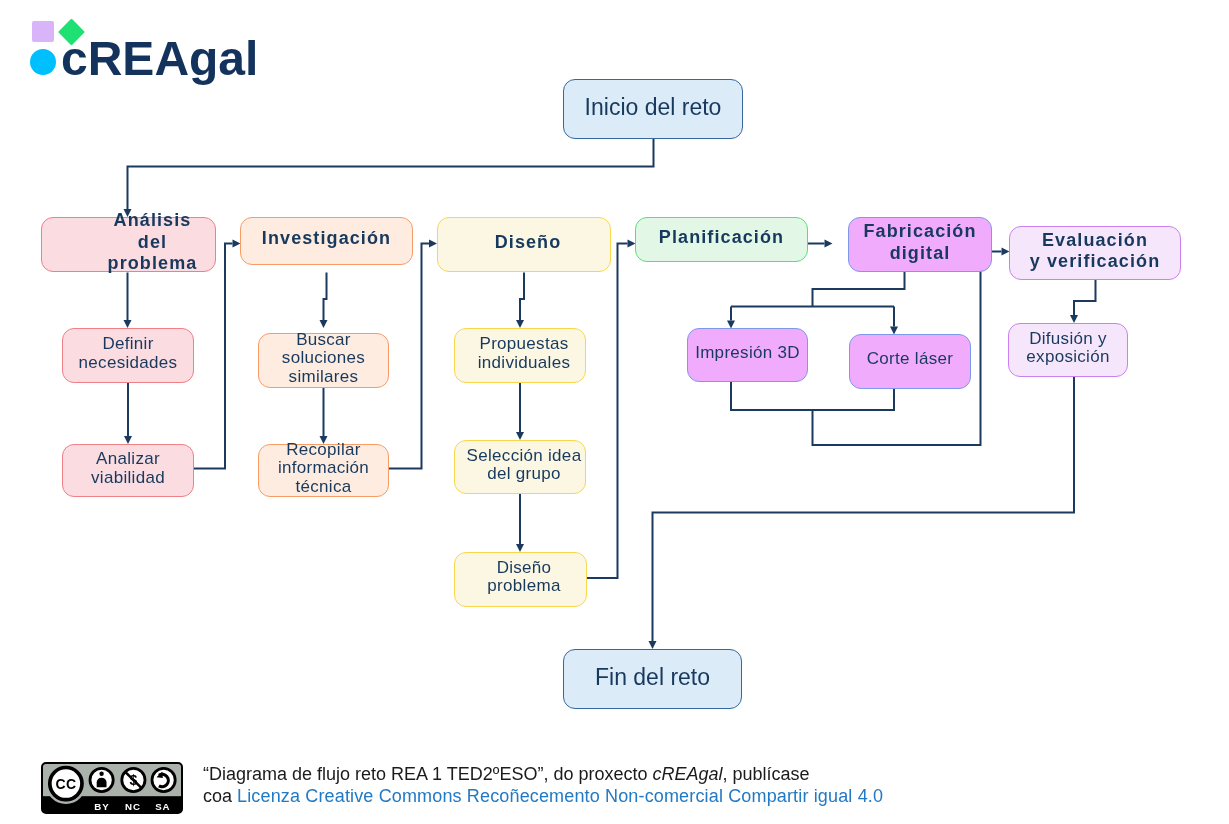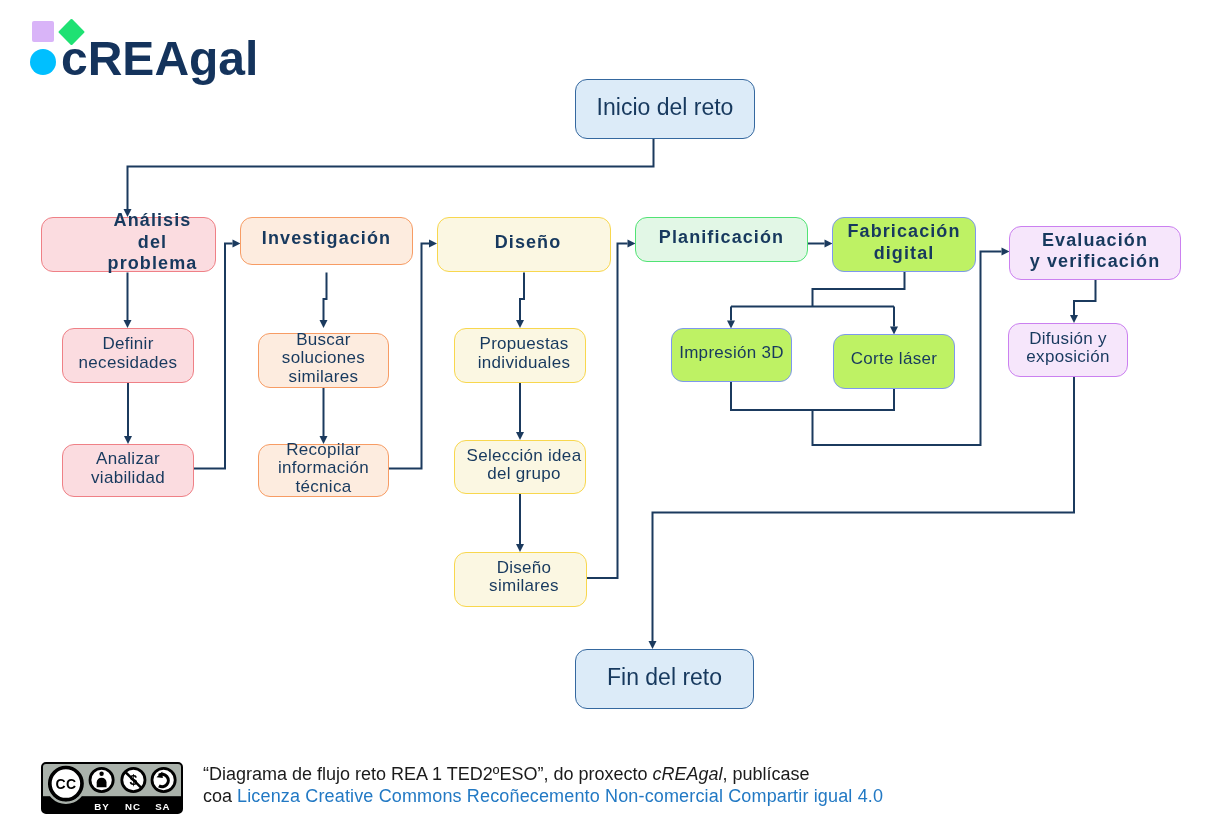--- a/index.html
+++ b/index.html
@@ -9,23 +9,23 @@
   #wires{position:absolute;left:0;top:0;width:1229px;height:824px;}
   .box{position:absolute;display:flex;align-items:center;justify-content:center;
        text-align:center;box-sizing:border-box;border-radius:12px;color:#17395e;padding-bottom:4px;}
   .main{font-weight:bold;font-size:18px;line-height:21.5px;letter-spacing:1.1px;}
   .sub{font-size:17px;line-height:18.4px;letter-spacing:0.3px;}
   .se{font-size:23px;line-height:26px;}
   .pink{background:#fbdce0;border:1.7px solid #ef8086;}
   .peach{background:#fdecdf;border:1.7px solid #f79c64;}
   .yellow{background:#fbf7e2;border:1.7px solid #f8d74e;padding-left:8px;}
   .green{background:#e2f7e6;border:1.7px solid #51e374;}
-  .peri{background:#bef264;border:1.7px solid #7e98ee;}
+  .peri{background:#f0abfc;border:1.7px solid #7e98ee;margin-left:16px;}
   .purple{background:#f6e6fb;border:1.7px solid #cb80f0;}
-  .blue{background:#dcebf8;border:1.5px solid #35689f;border-radius:12px;margin-left:12px;}
+  .blue{background:#dcebf8;border:1.5px solid #35689f;border-radius:12px;}
   
   #logo-sq{position:absolute;left:32px;top:21px;width:22px;height:21px;background:#d9b4f8;border-radius:2px;}
   #logo-ci{position:absolute;left:30px;top:49px;width:26px;height:26px;background:#00bfff;border-radius:50%;}
   #logo-tx{position:absolute;left:61px;top:31px;font-size:48px;font-weight:bold;color:#14335c;letter-spacing:0px;}
   
   #foot{position:absolute;left:203px;top:763px;font-size:18px;line-height:22px;color:#1b1b1b;}
   #foot .lnk{color:#2279c4;letter-spacing:0.15px;}
 </style>
 </head>
 <body>
@@ -89,21 +89,21 @@
 <div class="box sub pink" style="left:62px;top:328px;width:132px;height:55px;">Definir<br>necesidades</div>
 <div class="box sub peach" style="left:258px;top:312px;width:131px;height:55px;margin-top:21px;">Buscar<br>soluciones<br>similares</div>
 <div class="box sub yellow" style="left:454px;top:328px;width:132px;height:55px;">Propuestas<br>individuales</div>
 <div class="box sub peri" style="left:671px;top:328px;width:121px;height:54px;">Impresión 3D</div>
 <div class="box sub peri" style="left:833px;top:334px;width:122px;height:55px;">Corte láser</div>
 <div class="box sub purple" style="left:1008px;top:323px;width:120px;height:54px;">Difusión y<br>exposición</div>
 
 <div class="box sub pink" style="left:62px;top:444px;width:132px;height:53px;">Analizar<br>viabilidad</div>
 <div class="box sub peach" style="left:258px;top:444px;width:131px;height:53px;">Recopilar<br>información<br>técnica</div>
 <div class="box sub yellow" style="left:454px;top:440px;width:132px;height:54px;">Selección idea<br>del grupo</div>
-<div class="box sub yellow" style="left:453.5px;top:551.5px;width:133px;height:55px;">Diseño similares</div>
+<div class="box sub yellow" style="left:453.5px;top:551.5px;width:133px;height:55px;">Diseño problema</div>
 
 <div id="logo-sq"></div>
 <div id="logo-ci"></div>
 <div id="logo-tx">cREAgal</div>
 
 <svg id="cc" style="position:absolute;left:41px;top:762px;" width="142" height="52" viewBox="0 0 142 52">
   <defs>
       <clipPath id="r">
         <rect x="1" y="1" width="140" height="50" rx="4"></rect>
       </clipPath>

